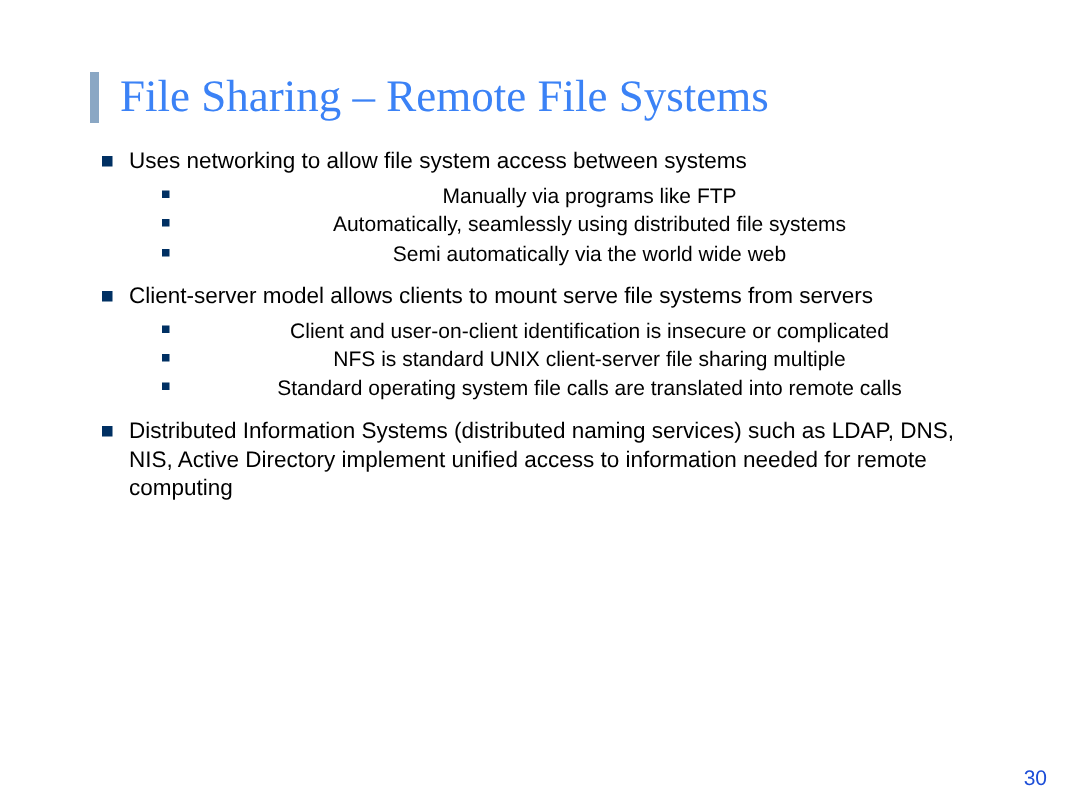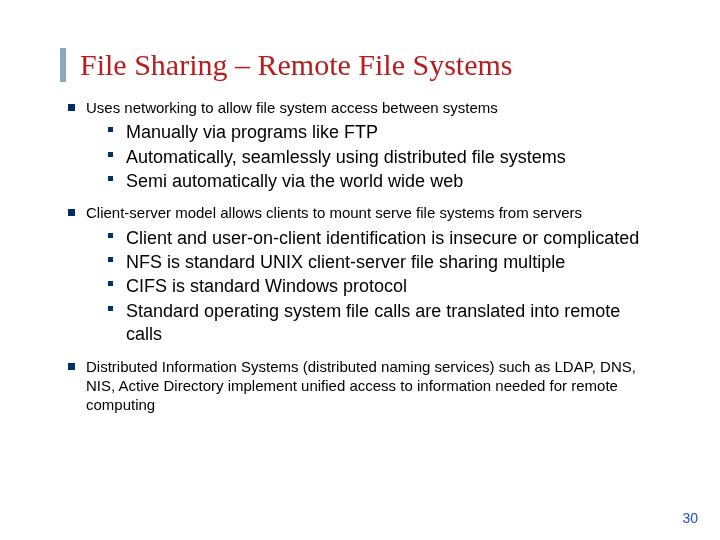--- a/index.html
+++ b/index.html
@@ -14,21 +14,21 @@
   }
   .slide {
     box-sizing: border-box;
     width: 720px;
     height: 540px;
     padding: 48px 60px 0 60px;
     position: relative;
   }
   .title {
     font-family: "Times New Roman", Times, serif;
-    color: #b91c1c;
+    color: #3b82f6;
     font-size: 30px;
     font-weight: normal;
     margin: 0 0 16px 0;
     border-left: 6px solid #8aa7c4;
     padding-left: 14px;
   }
   ul.top {
     list-style: none;
     margin: 0;
     padding: 0 0 0 8px;
@@ -41,23 +41,24 @@
     line-height: 1.28;
   }
   ul.sub {
     list-style: none;
     margin: 4px 0 8px 0;
     padding: 0 0 0 22px;
   }
   ul.sub > li {
     position: relative;
     padding-left: 18px;
-    font-size: 18px;
+    font-size: 14px;
     line-height: 1.3;
     margin: 1px 0;
+    text-align: center;
   }
   .bullet-lg {
     position: absolute;
     left: 0;
     top: 6px;
     width: 7px;
     height: 7px;
     background: #003063;
   }
   .bullet-sm {
@@ -95,21 +96,20 @@
         <li><span class="bullet-sm"></span><span>Semi automatically via the world wide web</span></li>
       </ul>
     </li>
 
     <li>
       <span class="bullet-lg"></span>
       <span>Client-server model allows clients to mount serve file systems from servers</span>
       <ul class="sub">
         <li><span class="bullet-sm"></span><span>Client and user-on-client identification is insecure or complicated</span></li>
         <li><span class="bullet-sm"></span><span>NFS is standard UNIX client-server file sharing multiple</span></li>
-        <li><span class="bullet-sm"></span><span>CIFS is standard Windows protocol</span></li>
         <li><span class="bullet-sm"></span><span>Standard operating system file calls are translated into remote calls</span></li>
       </ul>
     </li>
 
     <li>
       <span class="bullet-lg"></span>
       <span>Distributed Information Systems (distributed naming services) such as LDAP, DNS, NIS, Active Directory implement unified access to information needed for remote computing</span>
     </li>
 
   </ul>

